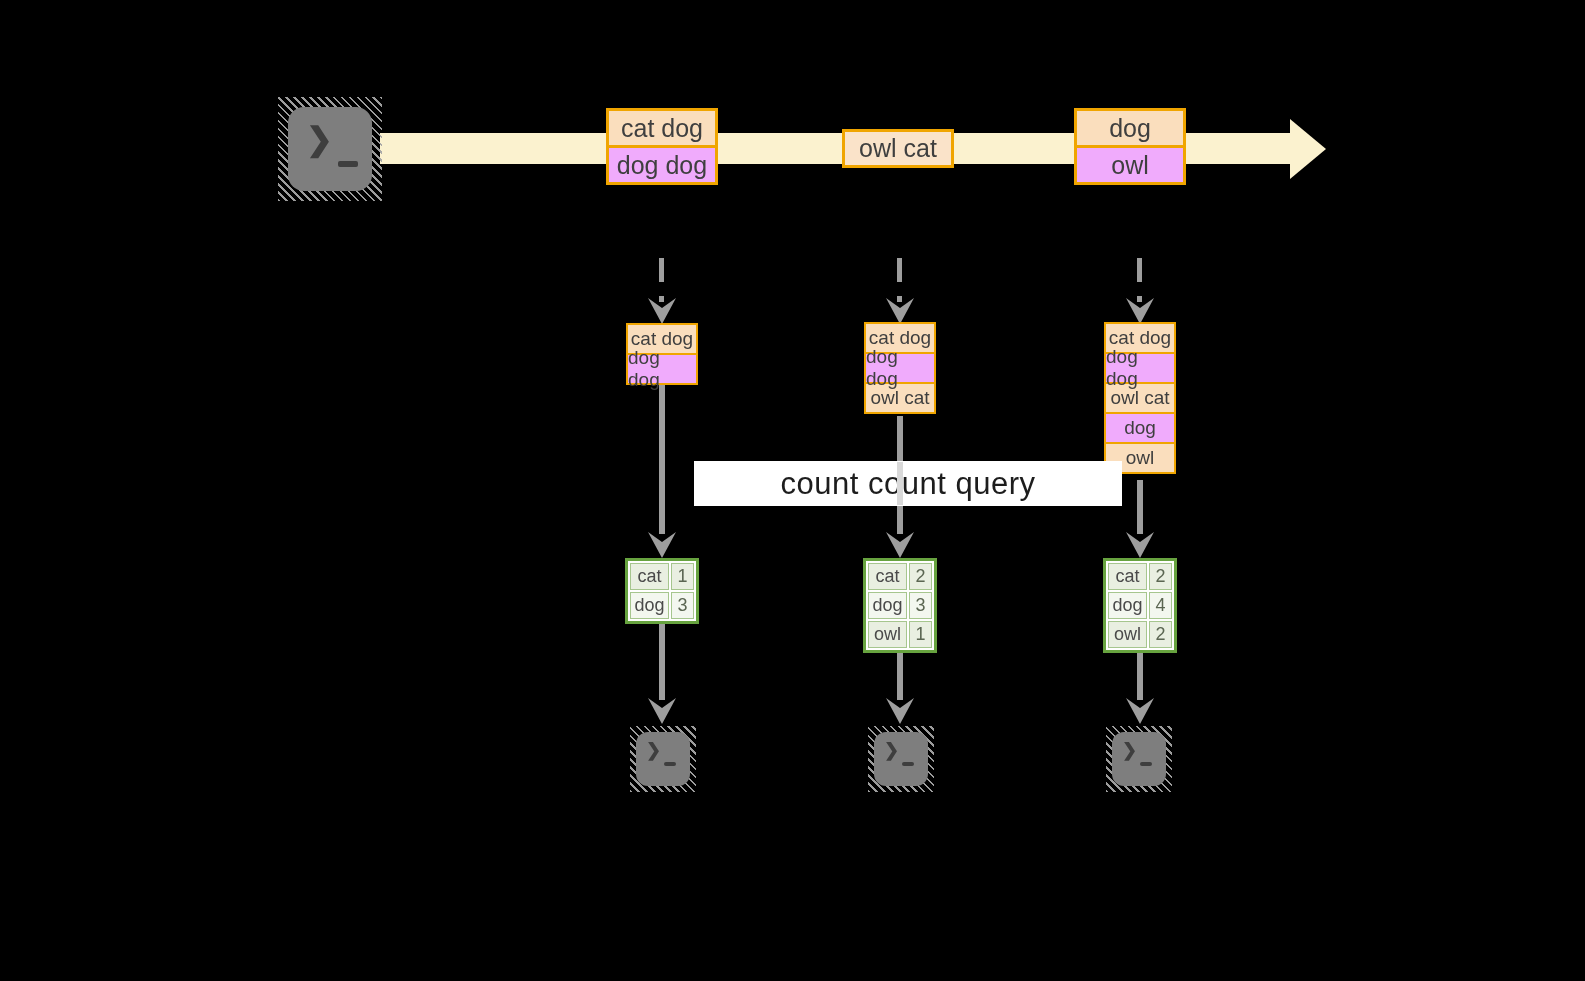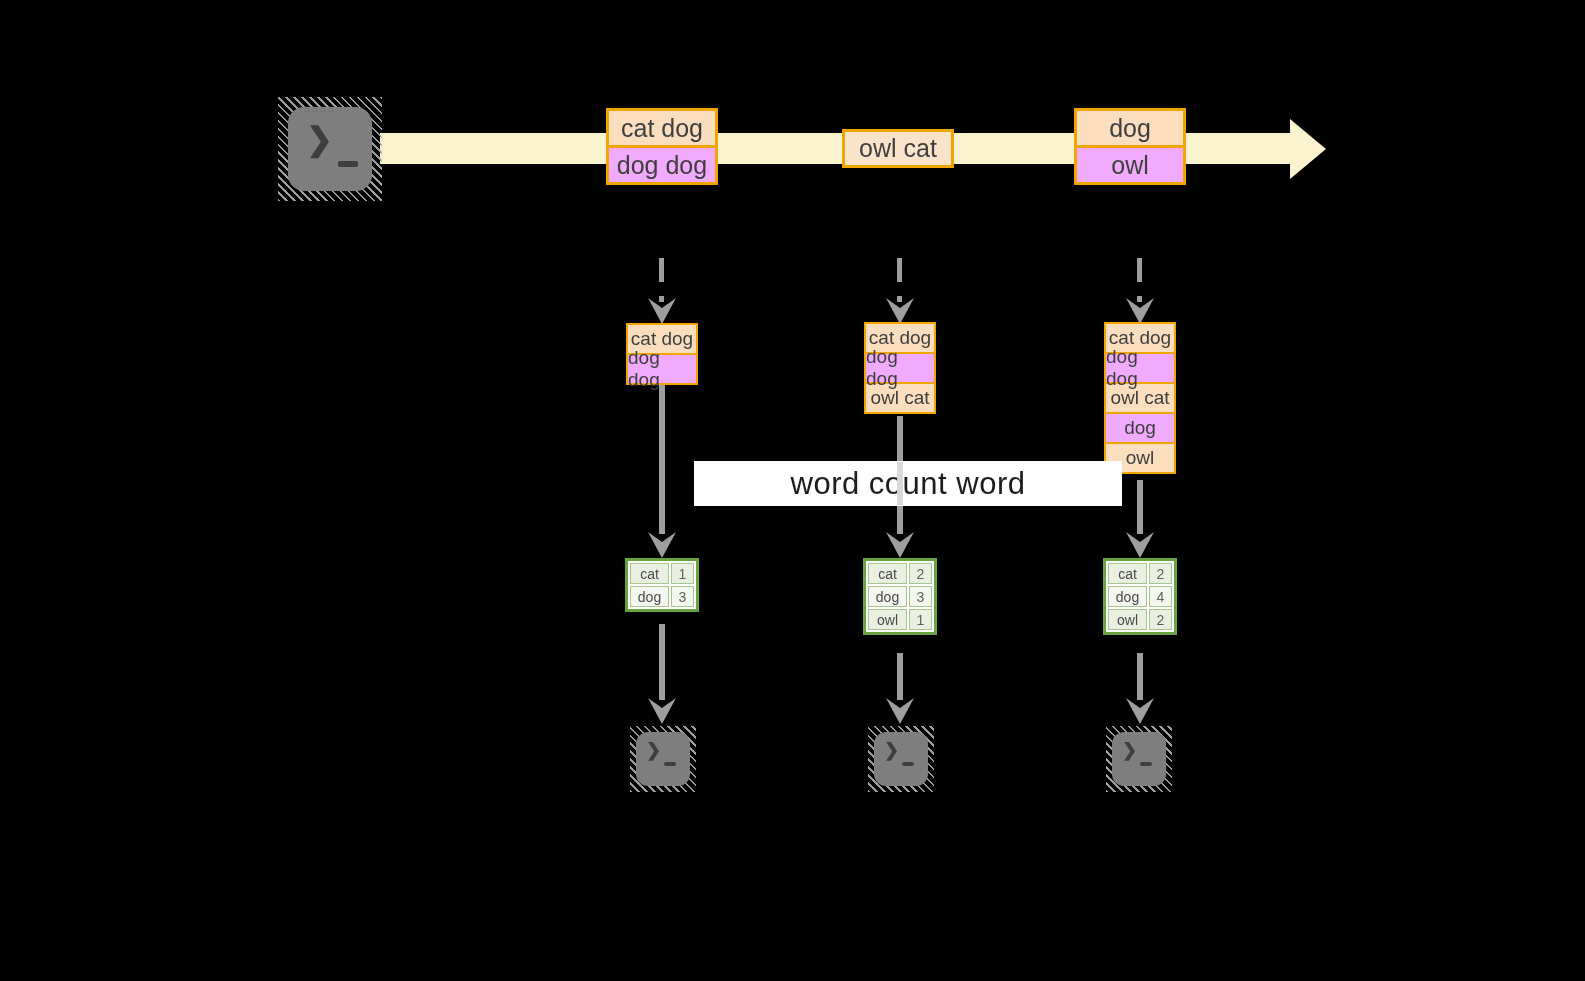--- a/index.html
+++ b/index.html
@@ -50,22 +50,22 @@
     color:#1D1D1D;font-size:31px;letter-spacing:.5px;
   }
   .qlabel-line{background:#D9D9D9;z-index:6;}
 
   
   .gtable{border:3px solid #67A33F;background:#FFFFFF;padding:2px;z-index:4;}
   .grow{display:flex;gap:2px;margin-top:2px;}
   .grow:first-child{margin-top:0;}
   .gcell{
     box-sizing:border-box;border:1px solid #A6C68E;background:#E9EFE1;
-    height:21px;display:flex;align-items:center;justify-content:center;
-    font-size:14px;color:#4A4A4A;
+    height:27px;display:flex;align-items:center;justify-content:center;
+    font-size:18px;color:#4A4A4A;
   }
   .grow.alt .gcell{background:#F3F7EF;}
   .gword{flex:1;}
   .gnum{width:23px;color:#5B6652;}
 
   
   .term{
     z-index:3;
     background:repeating-linear-gradient(45deg,rgba(165,165,165,.95) 0 1.8px,rgba(0,0,0,0) 1.8px 5.6px);
   }
@@ -124,21 +124,21 @@
     <div class="ev f-dark">owl</div>
   </div>
 
   <div class="abs vline" style="left:659px;top:385px;height:149px;"></div>
   <div class="abs vhead" style="left:648px;top:532px;"></div>
   <div class="abs vline" style="left:897px;top:416px;height:118px;"></div>
   <div class="abs vhead" style="left:886px;top:532px;"></div>
   <div class="abs vline" style="left:1137px;top:480px;height:54px;"></div>
   <div class="abs vhead" style="left:1126px;top:532px;"></div>
 
-  <div class="abs qlabel" style="left:694px;top:461px;width:428px;height:45px;">word count word</div>
+  <div class="abs qlabel" style="left:694px;top:461px;width:428px;height:45px;">count count query</div>
   <div class="abs qlabel-line" style="left:897px;top:462px;width:6px;height:43px;"></div>
 
   <div class="abs gtable" style="left:625px;top:558px;width:74px;">
     <div class="grow">
       <div class="gcell gword">cat</div>
       <div class="gcell gnum">1</div>
     </div>
     <div class="grow alt">
       <div class="gcell gword">dog</div>
       <div class="gcell gnum">3</div>

